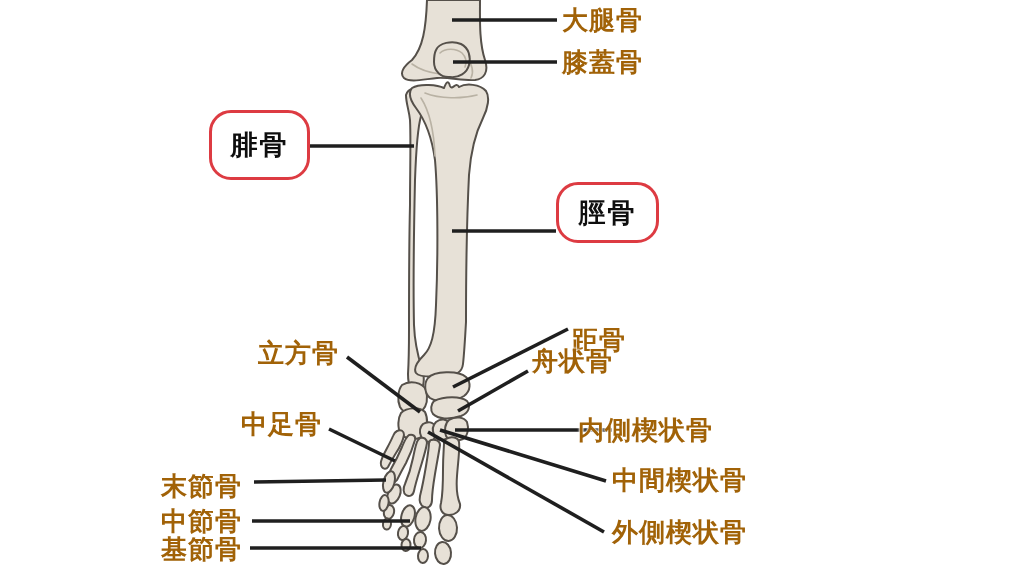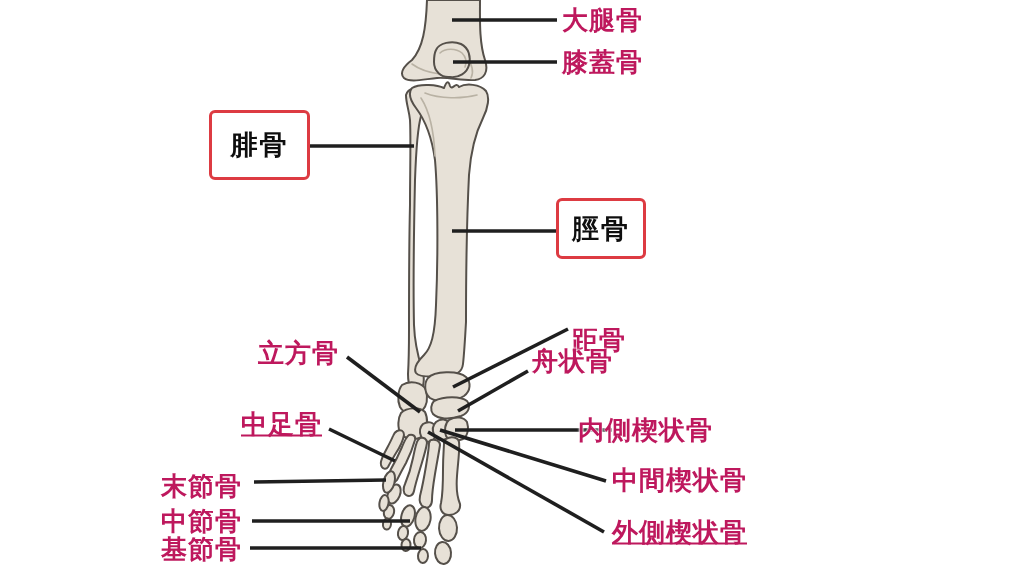--- a/index.html
+++ b/index.html
@@ -6,26 +6,26 @@
   #stage{
     position:relative;width:1024px;height:576px;background:#ffffff;
     font-family:"Liberation Sans","DejaVu Sans",sans-serif;overflow:hidden;
   }
   #stage svg{position:absolute;left:0;top:0;}
   .bone{fill:#e7e1d7;stroke:#55504a;stroke-width:2;stroke-linejoin:round;}
   .bone-detail{fill:none;stroke:#b9b2a4;stroke-width:1.6;stroke-linecap:round;}
   .leader{stroke:#1f1f1f;stroke-width:3.6;}
   .lbl{
     position:absolute;transform:translateY(-50%);
-    font-size:26px;font-weight:700;color:#be185d;white-space:nowrap;
+    font-size:26px;font-weight:700;color:#a16207;white-space:nowrap;
     letter-spacing:1px;
     text-shadow:0 0 2px #fff,0 0 2px #fff,0 0 3px #fff;
   }
   .hlbox{
-    position:absolute;border:3px solid #dd3b42;border-radius:6px;
+    position:absolute;border:3px solid #dd3b42;border-radius:22px;
     background:#ffffff;display:flex;align-items:center;justify-content:center;
     box-sizing:border-box;
   }
   .hlbox span{
     font-size:27px;font-weight:700;color:#0e0e0e;white-space:nowrap;letter-spacing:2px;
   }
 </style>
 </head>
 <body>
 
@@ -93,27 +93,27 @@
       <line class="leader" x1="250" y1="548" x2="421" y2="548"></line>
     </g>
   </svg>
 
   <div class="lbl" style="left:562px;top:20px;">大腿骨</div>
   <div class="lbl" style="left:562px;top:62px;">膝蓋骨</div>
   <div class="lbl" style="left:572px;top:340px;">距骨</div>
   <div class="lbl" style="left:532px;top:361px;">舟状骨</div>
   <div class="lbl" style="left:578px;top:430px;text-align:right;">内側楔状骨</div>
   <div class="lbl" style="left:612px;top:480px;">中間楔状骨</div>
-  <div class="lbl" style="left:612px;top:532px;text-decoration:underline;">外側楔状骨</div>
+  <div class="lbl" style="left:612px;top:532px;">外側楔状骨</div>
   <div class="lbl" style="left:258px;top:353px;text-align:right;">立方骨</div>
-  <div class="lbl" style="left:241px;top:424px;text-decoration:underline;">中足骨</div>
+  <div class="lbl" style="left:241px;top:424px;">中足骨</div>
   <div class="lbl" style="left:161px;top:486px;">末節骨</div>
   <div class="lbl" style="left:161px;top:521px;">中節骨</div>
   <div class="lbl" style="left:161px;top:549px;">基節骨</div>
 
   <div class="hlbox" style="left:209px;top:110px;width:101px;height:70px;">
     <span>腓骨</span>
   </div>
-  <div class="hlbox" style="left:556px;top:198px;width:90px;height:61px;">
+  <div class="hlbox" style="left:556px;top:182px;width:103px;height:61px;">
     <span>脛骨</span>
   </div>
 
 </div>
 
 </body></html>

